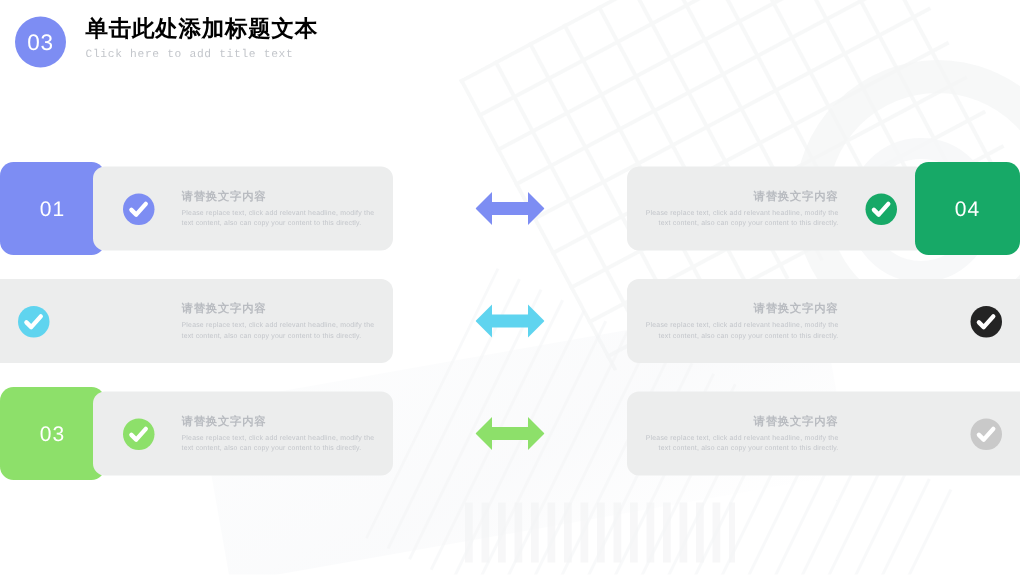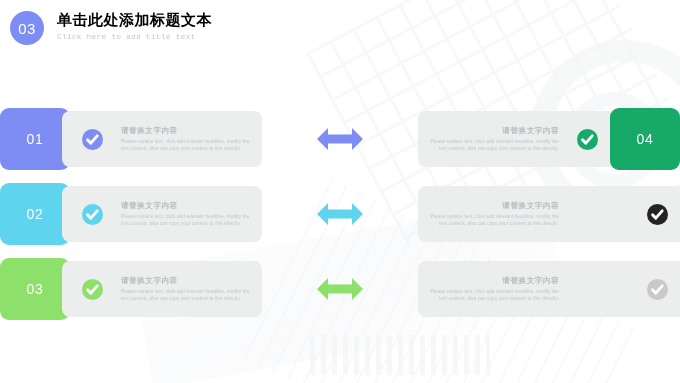--- a/index.html
+++ b/index.html
@@ -242,21 +242,20 @@
           </div>
           <div class="ptext">
             <div class="ptitle">请替换文字内容</div>
             <div class="pbody">Please replace text, click add relevant headline, modify the text content, also can copy your content to this directly.</div>
           </div>
         </div>
       </div>
     </div>
     <div class="row">
       <div class="side left">
-        <div class="numbox" style="background:#5fd4ef">02</div>
         <div class="panel">
           <div class="check" style="background:#5fd4ef">
             <svg width="21" height="21" viewBox="0 0 21 21">
               <path d="M5.6 10.9 L8.8 14.1 L15.2 6.9" fill="none" stroke="#ffffff" stroke-width="2.9" stroke-linecap="round" stroke-linejoin="round"></path>
             </svg>
           </div>
           <div class="ptext">
             <div class="ptitle">请替换文字内容</div>
             <div class="pbody">Please replace text, click add relevant headline, modify the text content, also can copy your content to this directly.</div>
           </div>

